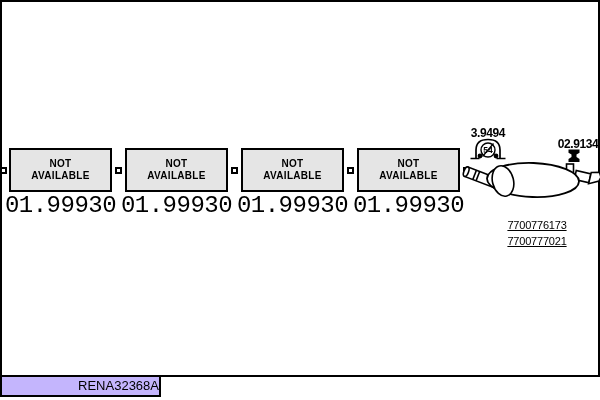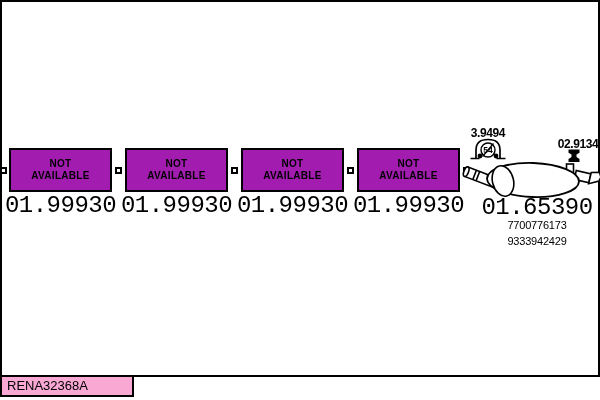--- a/index.html
+++ b/index.html
@@ -7,45 +7,45 @@
   .stage {
     position:relative; width:600px; height:400px; background:#ffffff;
     font-family:"Liberation Sans", sans-serif; color:#000; overflow:hidden;
   }
   .frame {
     position:absolute; left:0; top:0; width:600px; height:377px;
     border:2px solid #000; background:transparent;
   }
   .nabox {
     position:absolute; top:148px; width:103px; height:44px;
-    border:2px solid #000; background:#a21caf;
+    border:2px solid #000; background:#e5e5e5;
     display:flex; flex-direction:column; align-items:center; justify-content:center;
     font-size:10px; font-weight:bold; line-height:12.5px; letter-spacing:.3px;
     text-align:center;
   }
   .pcode {
     position:absolute; top:193px; width:119px; text-align:center;
     font-size:24px; line-height:26px; letter-spacing:-0.5px; white-space:nowrap;font-family:Liberation Mono, monospace;
   }
   .conn {
     position:absolute; top:167px; width:7px; height:7px;
     border:2px solid #000; background:#fff;
   }
   .tag {
     position:absolute; font-size:12px; font-weight:bold; letter-spacing:-0.4px;
     text-align:center; white-space:nowrap;
   }
   .oem {
     position:absolute; left:477px; width:120px; text-align:center;
-    font-size:11px; letter-spacing:-0.2px; white-space:nowrap;
+    font-size:11px; letter-spacing:-0.2px; white-space:nowrap;text-decoration:underline;
   }
   .refbox {
-    position:absolute; left:0; top:375px; width:134px; height:22px;
-    border:2px solid #000; background:#f9a8d4;
-    font-size:13px; line-height:18px; padding-left:5px;
+    position:absolute; left:0; top:375px; width:161px; height:22px;
+    border:2px solid #000; background:#c4b5fd;
+    font-size:13px; line-height:18px; padding-left:5px;text-align:right;
   }
   .silsvg { position:absolute; left:455px; top:133px; overflow:visible; }
 </style>
 </head>
 <body>
 
 <div class="stage">
 
   <div class="frame"></div>
 
@@ -109,21 +109,20 @@
 
     <g stroke="#000">
       <ellipse cx="533" cy="180" rx="46" ry="17" fill="#fff" stroke-width="1.8" transform="rotate(2 533 180)"></ellipse>
       <ellipse cx="503" cy="181" rx="10.5" ry="15.5" fill="#fff" stroke-width="1.6" transform="rotate(-14 503 181)"></ellipse>
     </g>
   </svg>
 
   <div class="tag" style="left:462px; top:126px; width:52px">3.9494</div>
   <div class="tag" style="left:554px; top:137px; width:48px">02.9134</div>
 
-  <div class="pcode" style="left:477px; top:195px; width:120px">01.65390</div>
   <div class="oem" style="top:219px">7700776173</div>
-  <div class="oem" style="top:235px">9333942429</div>
+  <div class="oem" style="top:235px">7700777021</div>
 
   <div class="refbox">
     <span>RENA32368A</span>
   </div>
 
 </div>
 
 </body></html>

